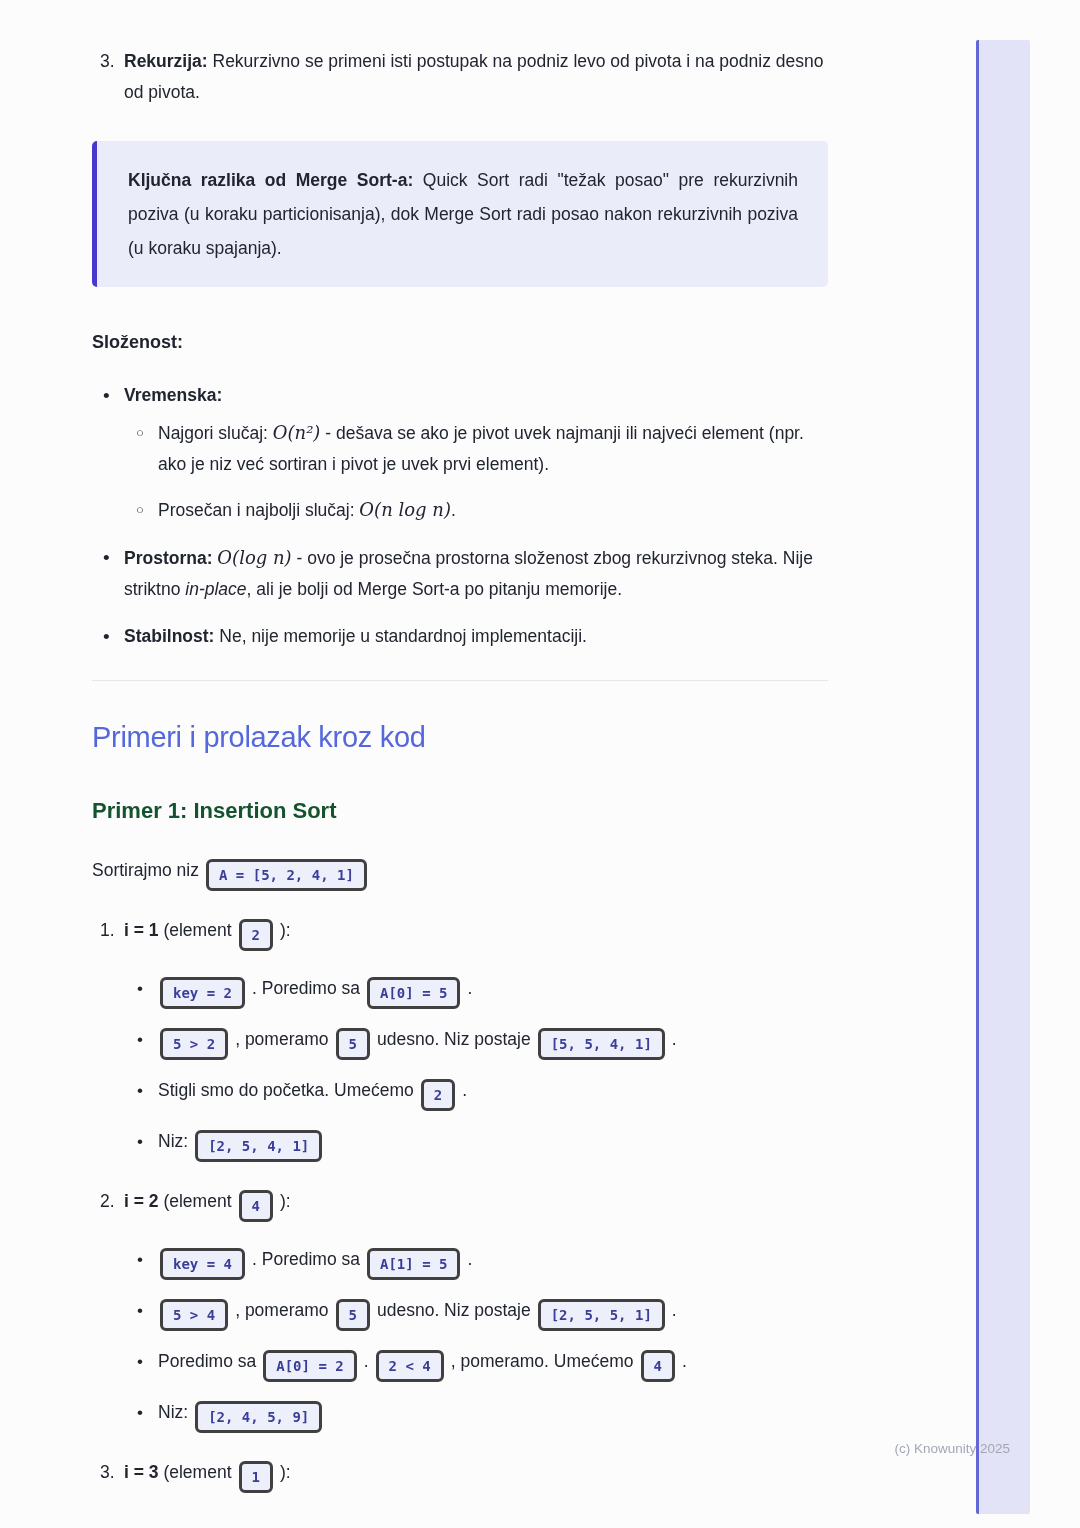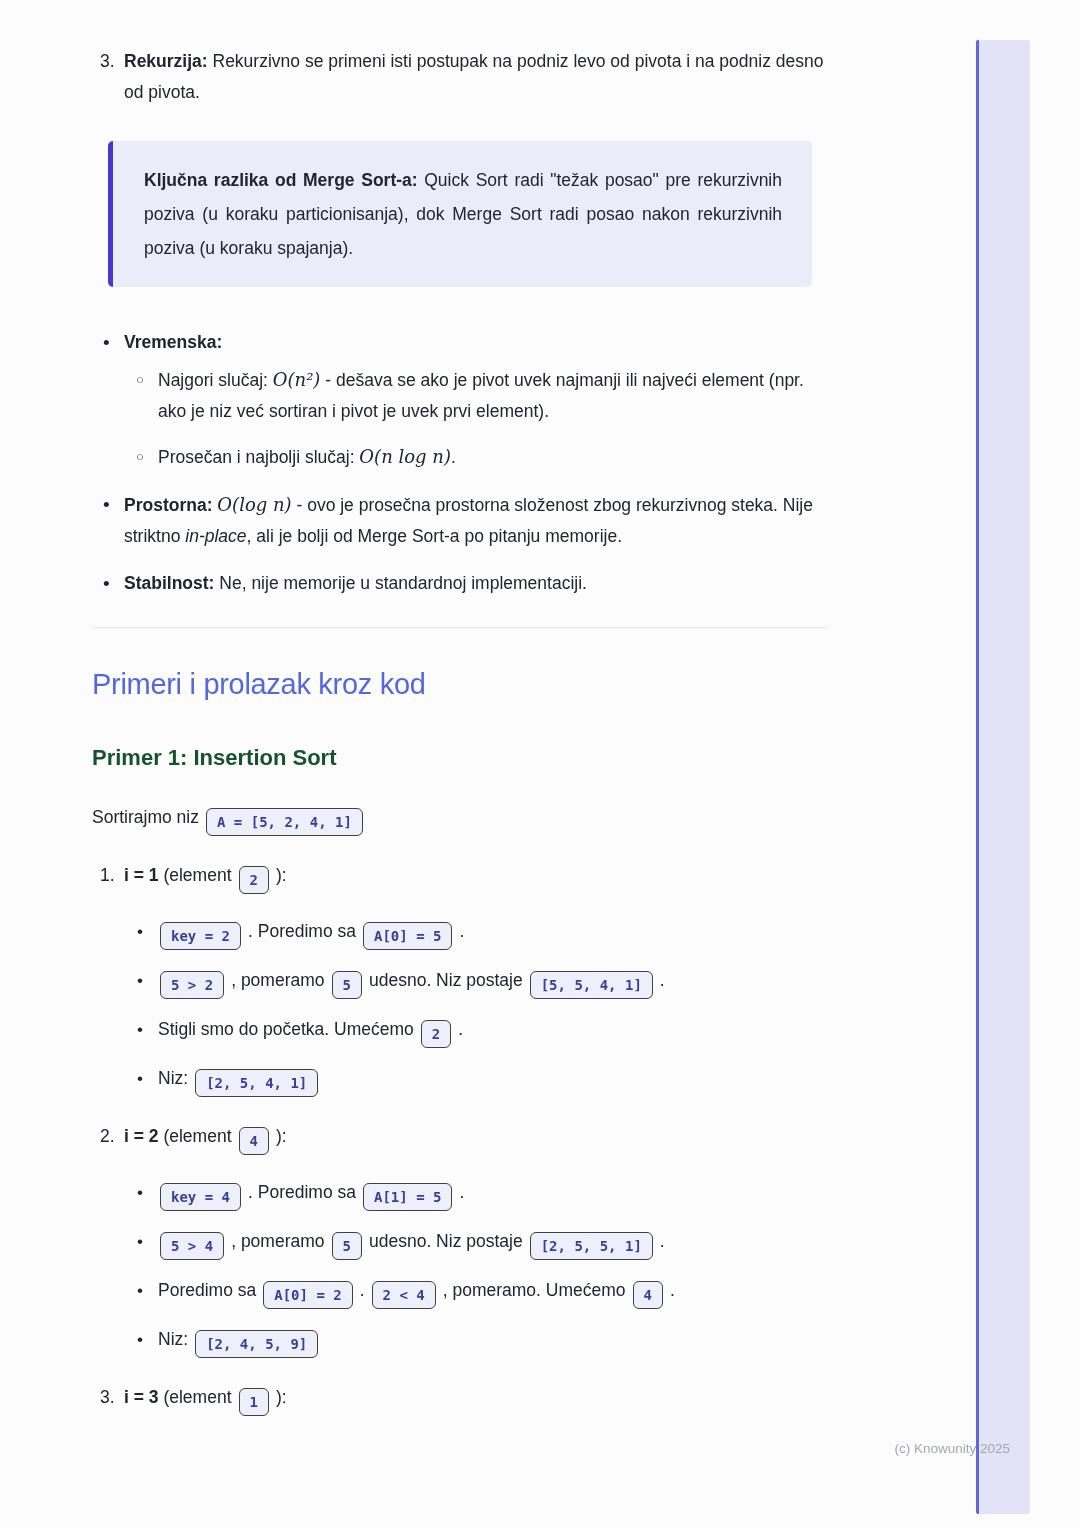--- a/index.html
+++ b/index.html
@@ -21,21 +21,21 @@
   b{font-weight:700}
   i{font-style:italic}
 
   
   .ol-item{display:flex;padding-left:8px}
   .ol-num{flex:none;width:24px}
   .ol-body{flex:1;min-width:0}
 
   
   .callout{
-    margin:33px 16px 40px;
+    margin:33px 0 40px;
     background:#ebecfa;
     border-left:5px solid #4739cb;
     border-radius:5px;
     padding:22px 30px 22px 31px;
   }
   .callout-text{text-align:justify;line-height:34px}
 
   .sec-heading{font-size:18px;line-height:31px;font-weight:700;color:#20242f}
 
   
@@ -57,21 +57,21 @@
   .h1{font-size:29px;line-height:36px;font-weight:400;color:#5468dc;margin-top:38px;letter-spacing:-.3px}
   .h2{font-size:22px;line-height:28px;font-weight:700;color:#14532d;margin-top:42px}
   .intro{margin-top:30px}
 
   
   .chip{
     display:inline-block;
     font-family:"DejaVu Sans Mono","Liberation Mono",monospace;
     font-size:14px;font-weight:700;line-height:15px;
     padding:6px 10px 5px;
-    border:1px solid #404040;background:#edeffb;border-radius:6px;
+    border:3px solid #404040;background:#edeffb;border-radius:6px;
     color:#3a3e96;margin:0 7px;white-space:pre;vertical-align:-4px;
   }
   .pbody .chip:first-child{margin-left:2px}
 
   
   .step{margin-top:24px}
   .steplist{list-style:none;margin:22px 0 0;padding-left:13px}
   .pitem{display:flex;margin-bottom:15px}
   .pitem:last-child{margin-bottom:0}
   .pbullet{flex:none;width:21px;font-size:17px;line-height:31px}
@@ -91,20 +91,21 @@
 
   <div class="ol-item">
     <span class="ol-num">3.</span>
     <div class="ol-body"><b>Rekurzija: </b><span>Rekurzivno se primeni isti postupak na podniz levo od pivota i na podniz desno od pivota.</span></div>
   </div>
 
   <aside class="callout">
     <p class="callout-text"><b>Ključna razlika od Merge Sort-a: </b><span>Quick Sort radi "težak posao" pre rekurzivnih poziva (u koraku particionisanja), dok Merge Sort radi posao nakon rekurzivnih poziva (u koraku spajanja).</span></p>
   </aside>
 
+  <h3 class="sec-heading">Složenost:</h3>
 
   <ul class="blist">
     <li class="bitem">
       <span class="bullet">•</span>
       <div class="bbody">
         <b>Vremenska:</b>
         <ul class="sublist">
           <li class="sitem">
             <span class="sbullet">○</span>
             <div class="sbody"><span>Najgori slučaj: </span><span class="math">O(n²)</span><span> - dešava se ako je pivot uvek najmanji ili najveći element (npr. ako je niz već sortiran i pivot je uvek prvi element).</span></div>

